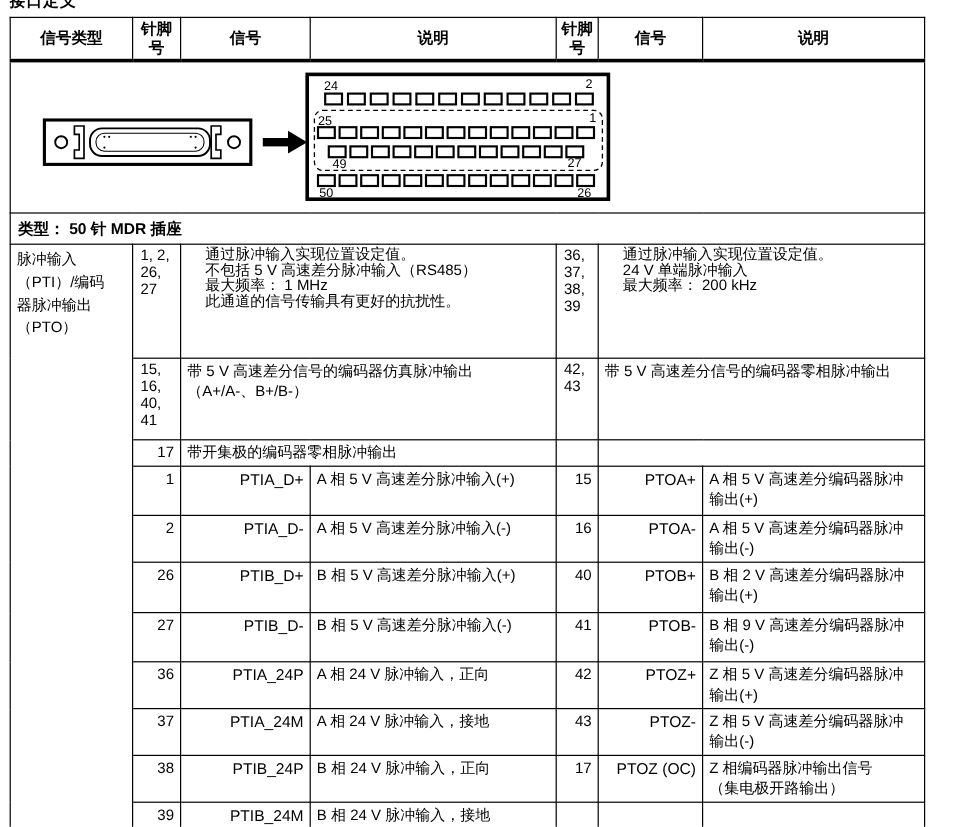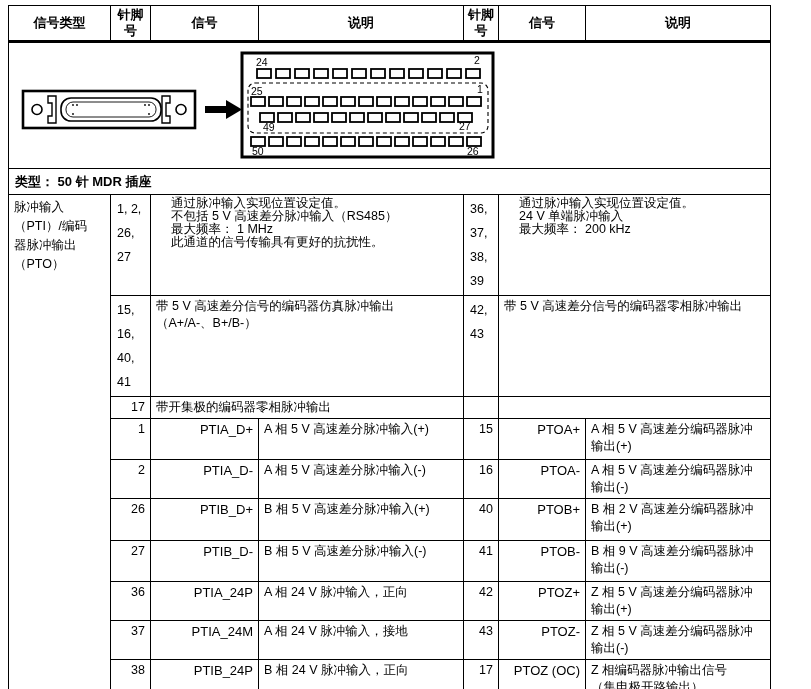--- a/index.html
+++ b/index.html
@@ -19,37 +19,40 @@
   th,td{
     border:1px solid #000;
     font-size:12.5px;vertical-align:top;
     padding:2px 5px;line-height:17px;
     overflow:hidden;
   }
   th{
     font-size:13px;font-weight:bold;text-align:center;vertical-align:middle;
     border-bottom:3px solid #000;padding:1px 2px;line-height:16px;
   }
-  td.img-cell{padding:2px 0 4px 4px;}
+  td.img-cell{padding:2px 0 4px 18px;}
   td.type-row{font-size:13px;padding:4px 6px;font-weight:bold;}
   .pre{white-space:pre-line;}
   .c{text-align:right;}
-  .gpins{line-height:24px;padding-left:6px;margin-top:36px;}
+  .gpins{line-height:14px;padding-left:6px;margin-top:36px;}
   .spread{line-height:13px;padding-left:20px;}
   .sigtype{line-height:19px;padding-top:3px;}
   .sig{font-size:13px;}
   svg .ln{fill:none;stroke:#000;}
   svg text{font-size:10.5px;fill:#000;font-family:"Liberation Sans",sans-serif;}
   svg .pin{fill:#fff;stroke:#000;stroke-width:1.8;}
 </style>
 </head>
 <body>
 
 <div class="page">
 
+  <div class="title-clip">
+    <span>接口定义</span>
+  </div>
 
   <table class="pinout">
     <colgroup>
       <col style="width:102px">
         <col style="width:40px">
         <col style="width:108px">
         <col style="width:205px">
       <col style="width:35px">
         <col style="width:87px">
         <col style="width:185px">

